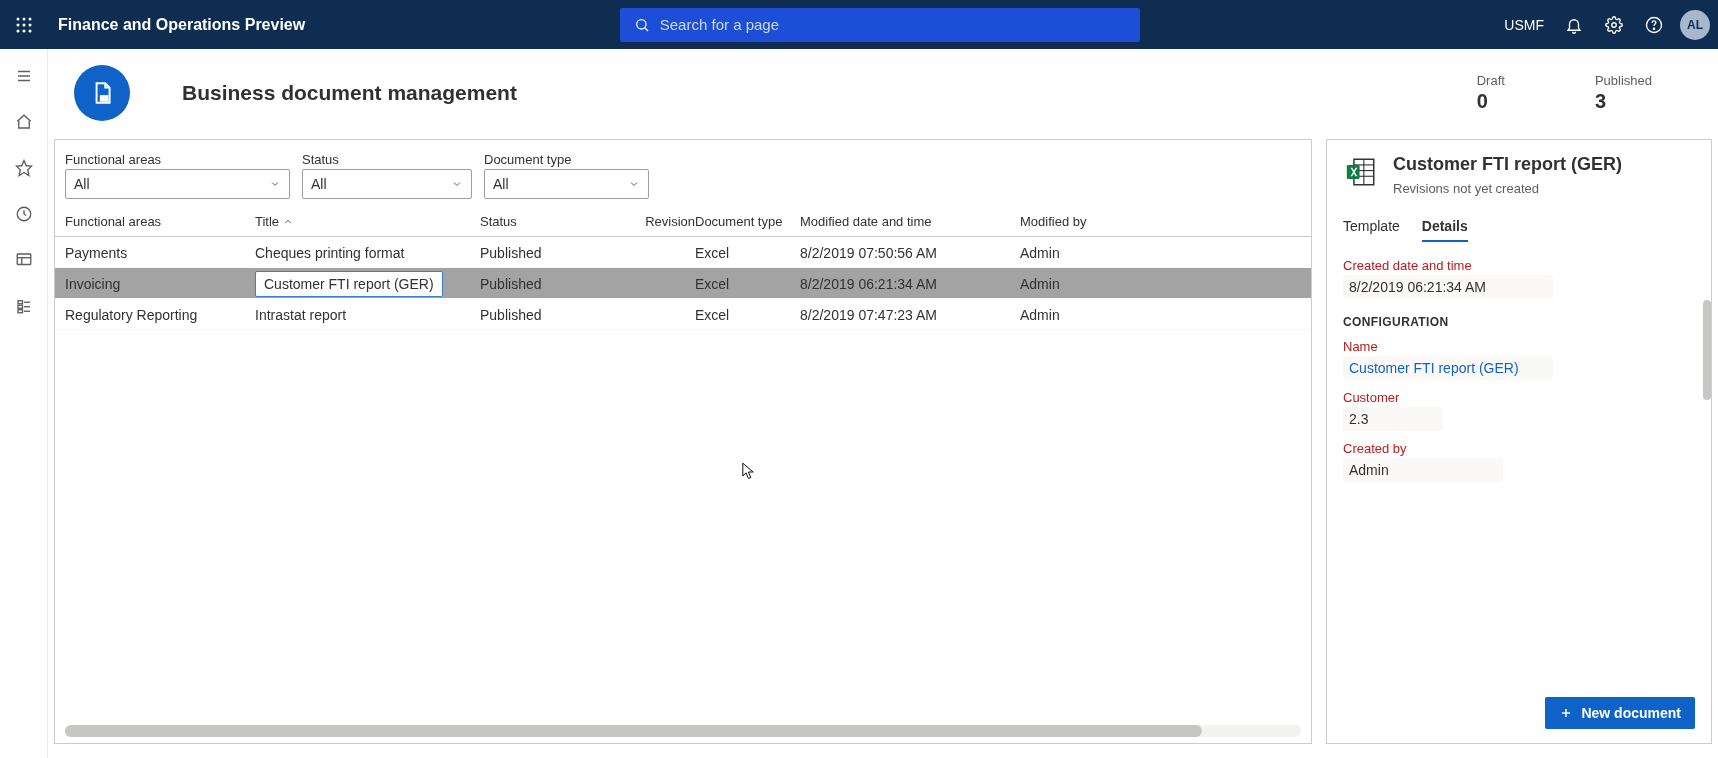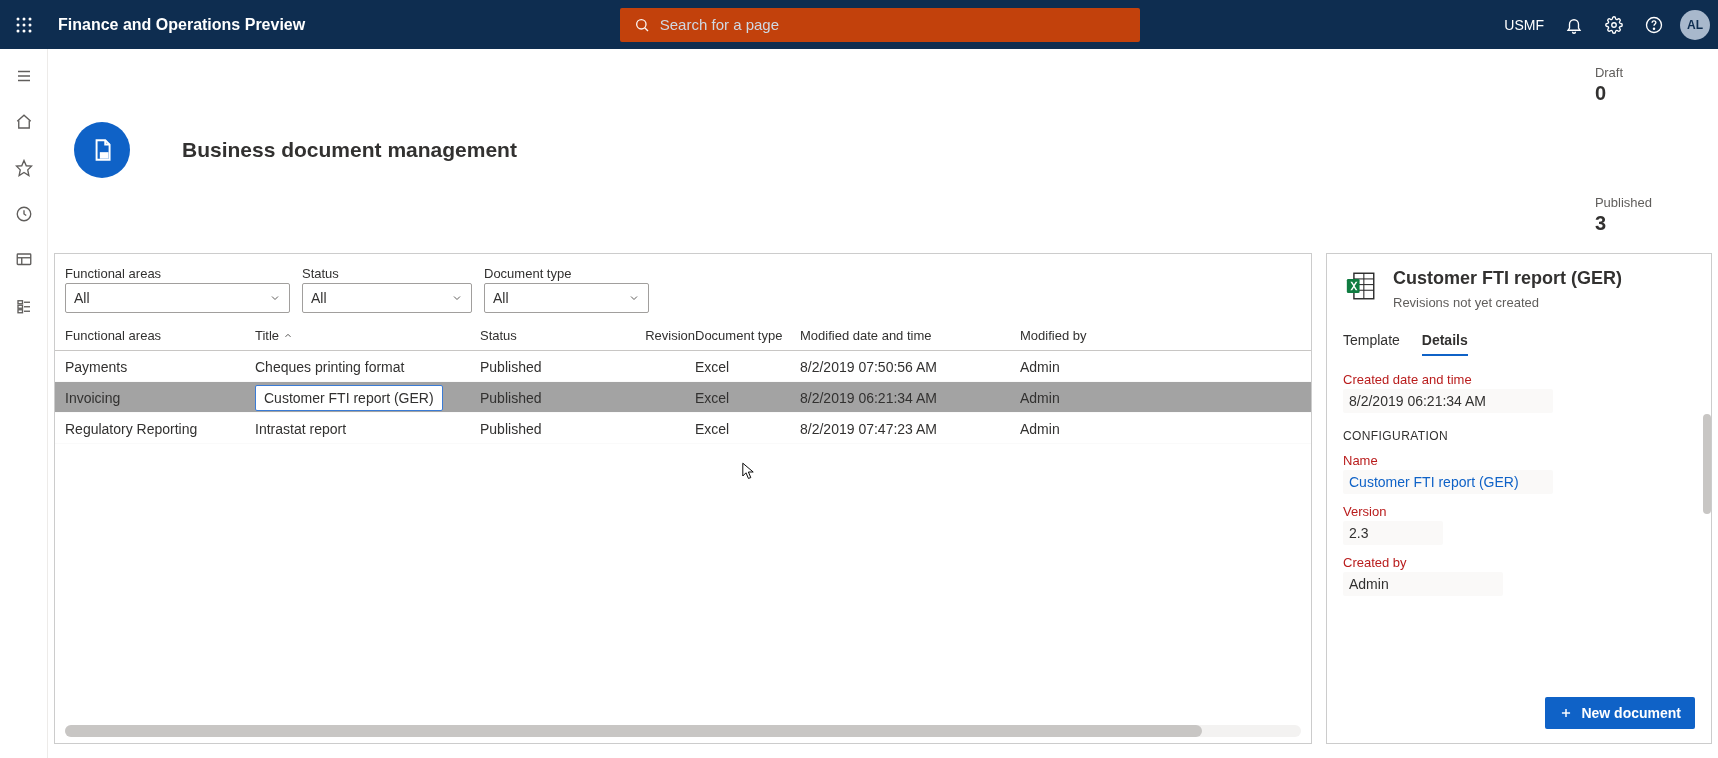--- a/index.html
+++ b/index.html
@@ -4,21 +4,21 @@
 <style>
 * { box-sizing: border-box; margin: 0; padding: 0; }
 body { font-family: "Segoe UI", Arial, sans-serif; font-size: 14px; color: #323130; background: #fff; overflow: hidden; }
 
 
 .topbar { height: 49px; background: #0e2d50; display: flex; align-items: center; color: #fff; padding: 0 8px; }
 .topbar .waffle { width: 32px; display: flex; justify-content: center; cursor: pointer; }
 .topbar .waffle svg { width: 18px; height: 18px; }
 .topbar .title { font-size: 16px; font-weight: 600; margin-left: 18px; }
 .topbar .spacer { flex: 1; }
-.topbar .search { width: 520px; height: 34px; background: #c2410c; border-radius: 2px; display: flex; align-items: center; padding: 0 14px; margin-right: 40px; }
+.topbar .search { width: 520px; height: 34px; background: #1d4ed8; border-radius: 2px; display: flex; align-items: center; padding: 0 14px; margin-right: 40px; }
 .topbar .search svg { width: 16px; height: 16px; opacity: 0.95; }
 .topbar .search input { flex: 1; background: transparent; border: none; outline: none; color: #fff; font-size: 15px; margin-left: 10px; }
 .topbar .search input::placeholder { color: #cfd8e3; }
 .topbar .rightitems { display: flex; align-items: center; }
 .topbar .txtbtn { font-size: 14px; padding: 6px 10px; cursor: pointer; }
 .topbar .iconbtn { width: 40px; height: 49px; display: flex; align-items: center; justify-content: center; cursor: pointer; }
 .topbar .iconbtn svg { width: 18px; height: 18px; }
 .topbar .avatar { width: 30px; height: 30px; border-radius: 50%; background: #a8b8cc; color: #0e2d50; display: flex; align-items: center; justify-content: center; font-size: 12px; font-weight: 600; margin-left: 6px; cursor: pointer; }
 
 
@@ -30,21 +30,21 @@
 .leftrail .railbtn svg { width: 18px; height: 18px; }
 
 
 .content { flex: 1; display: flex; flex-direction: column; overflow: hidden; }
 
 
 .pagehdr { display: flex; align-items: center; padding: 16px 26px 18px 26px; }
 .pagehdr .pgicon { width: 56px; height: 56px; border-radius: 50%; background: #0f62c7; display: flex; align-items: center; justify-content: center; margin-right: 18px; }
 .pagehdr .pgicon svg { width: 26px; height: 26px; color: #fff; }
 .pagehdr h1 { font-size: 21px; font-weight: 700; margin-left: 34px; }
-.pagehdr .stats { display: flex; gap: 90px; margin-left: auto; margin-right: 40px; flex-direction: column; }
+.pagehdr .stats { display: flex; gap: 90px; margin-left: auto; margin-right: 40px; }
 .pagehdr .stat .lbl { font-size: 13px; color: #605e5c; }
 .pagehdr .stat .val { font-size: 20px; font-weight: 600; margin-top: 2px; }
 
 
 .workspace { flex: 1; display: flex; gap: 14px; padding: 0 6px 14px 6px; overflow: hidden; }
 
 .gridcard { flex: 1; border: 1px solid #ccc; padding: 12px 0 6px 0; display: flex; flex-direction: column; min-width: 0; background:#fff;}
 .detailcard { width: 386px; border: 1px solid #ccc; padding: 14px 16px; display: flex; flex-direction: column; position: relative; background:#fff;}
 
 
@@ -84,21 +84,21 @@
 .dettitle { font-size: 18px; font-weight: 600; }
 .detsub { font-size: 13px; color: #605e5c; margin-top: 6px; }
 .tabs { display: flex; gap: 22px; margin-top: 22px; border-bottom: 0; }
 .tab { font-size: 14px; padding-bottom: 6px; cursor: pointer; color: #323130; }
 .tab.active { font-weight: 600; border-bottom: 2px solid #0f62c7; }
 .detbody { margin-top: 16px; display:flex; flex-direction:column; gap:10px; overflow:auto; flex:1; padding-right:4px; position:relative;}
 .frow .flabel { font-size: 13px; color: #b91c1c; margin-bottom: 2px; }
 .frow .fval { font-size: 14px; background:#faf9f8; padding:4px 6px; border-radius:2px; display:inline-block; min-width:100px;}
 .frow .fval.wide{ min-width:210px;}
 .frow .fval.link { color: #0f62c7; cursor:pointer; background:#faf9f8;}
-.section { font-size: 12px; font-weight: 400; letter-spacing: 0.4px; color: #323130; margin-top: 6px; }
+.section { font-size: 12px; font-weight: 700; letter-spacing: 0.4px; color: #323130; margin-top: 6px; }
 .newdocbar { margin-top: auto; display:flex; justify-content:flex-end; padding-top:8px;}
 .newdoc { background: #0f62c7; color: #fff; border: none; height: 32px; padding: 0 14px; font-size: 14px; border-radius: 2px; display: flex; align-items: center; gap: 8px; cursor: pointer; font-weight:600;}
 .newdoc svg { width: 14px; height: 14px; }
 .vscroll{ position:absolute; right:0; top:160px; width:8px; height:100px; background:#c8c6c4; border-radius:4px;}
 
 .cursor{ position:absolute; pointer-events:none;}
 .cursor svg{ width:16px; height:20px;}
 </style>
 </head>
 <body>
@@ -336,21 +336,21 @@
           <div class="frow">
             <div class="flabel">Created date and time</div>
             <div class="fval wide">8/2/2019 06:21:34 AM</div>
           </div>
           <div class="section">CONFIGURATION</div>
           <div class="frow">
             <div class="flabel">Name</div>
             <div class="fval wide link">Customer FTI report (GER)</div>
           </div>
           <div class="frow">
-            <div class="flabel">Version</div>
+            <div class="flabel">Customer</div>
             <div class="fval">2.3</div>
           </div>
           <div class="frow">
             <div class="flabel">Created by</div>
             <div class="fval" style="min-width:160px">Admin</div>
           </div>
         </div>
         <div class="vscroll"></div>
         <div class="newdocbar">
           <button class="newdoc">

